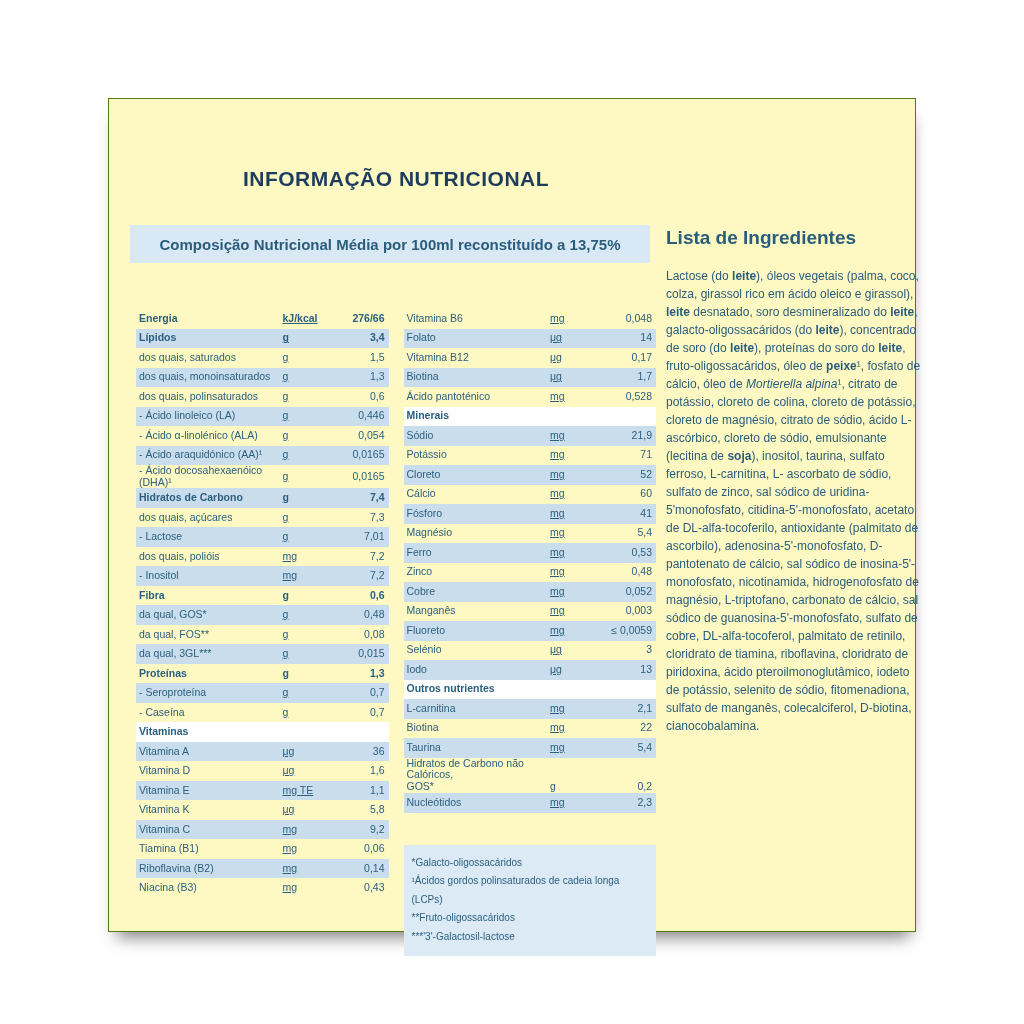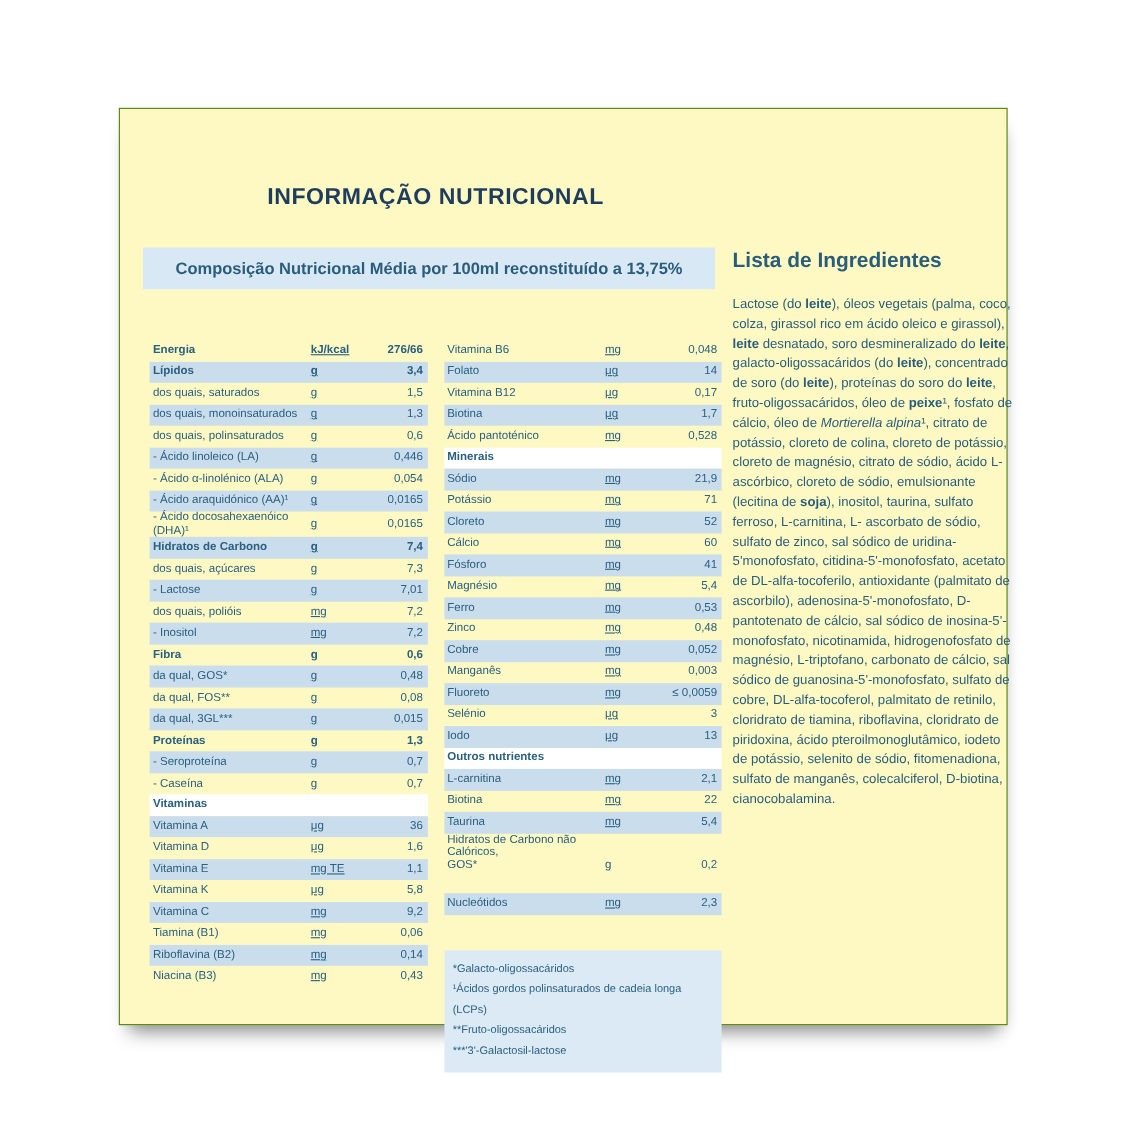--- a/index.html
+++ b/index.html
@@ -15,21 +15,21 @@
   .tables{position:absolute;left:27px;top:170px;width:520px;display:flex;gap:15px;align-items:flex-start;margin-top:40px;}
   .tcol{flex:1;min-width:0;}
   .trow{display:flex;align-items:center;min-height:19.5px;padding:0 4px 0 3px;
     font-size:10.5px;color:#2b6080;line-height:1.1;box-sizing:border-box;}
   .trow.shade{background:#cadded;}
   .trow.b{font-weight:bold;}
   .trow.sec{background:#ffffff;font-weight:bold;}
   .trow .lab{flex:1;text-align:left;}
   .trow .unit{width:46px;text-align:left;white-space:nowrap;text-decoration:underline;}
   .trow .val{width:56px;text-align:right;white-space:nowrap;}
-  .trow.two{align-items:flex-end;padding-bottom:20px;}
+  .trow.two{align-items:flex-end;padding-bottom:1px;}
   .trow.two .lab{white-space:pre-line;}
   .footnotes{margin-top:32px;background:#dceaf6;padding:9px 8px 10px 8px;}
   .fnote{font-size:10px;color:#2b6080;line-height:1.85;}
   .ingredients{position:absolute;left:557px;top:128px;width:255px;}
   .ingredients h2{margin:0 0 18px 0;font-size:19px;font-weight:bold;color:#2a5d7c;}
   .ingredients p{margin:0;font-size:12px;line-height:1.5;color:#2a5d7c;text-align:left;}
   .ingredients p b{font-weight:bold;}
   .ingredients p i{font-style:italic;}
 </style>
 </head>

